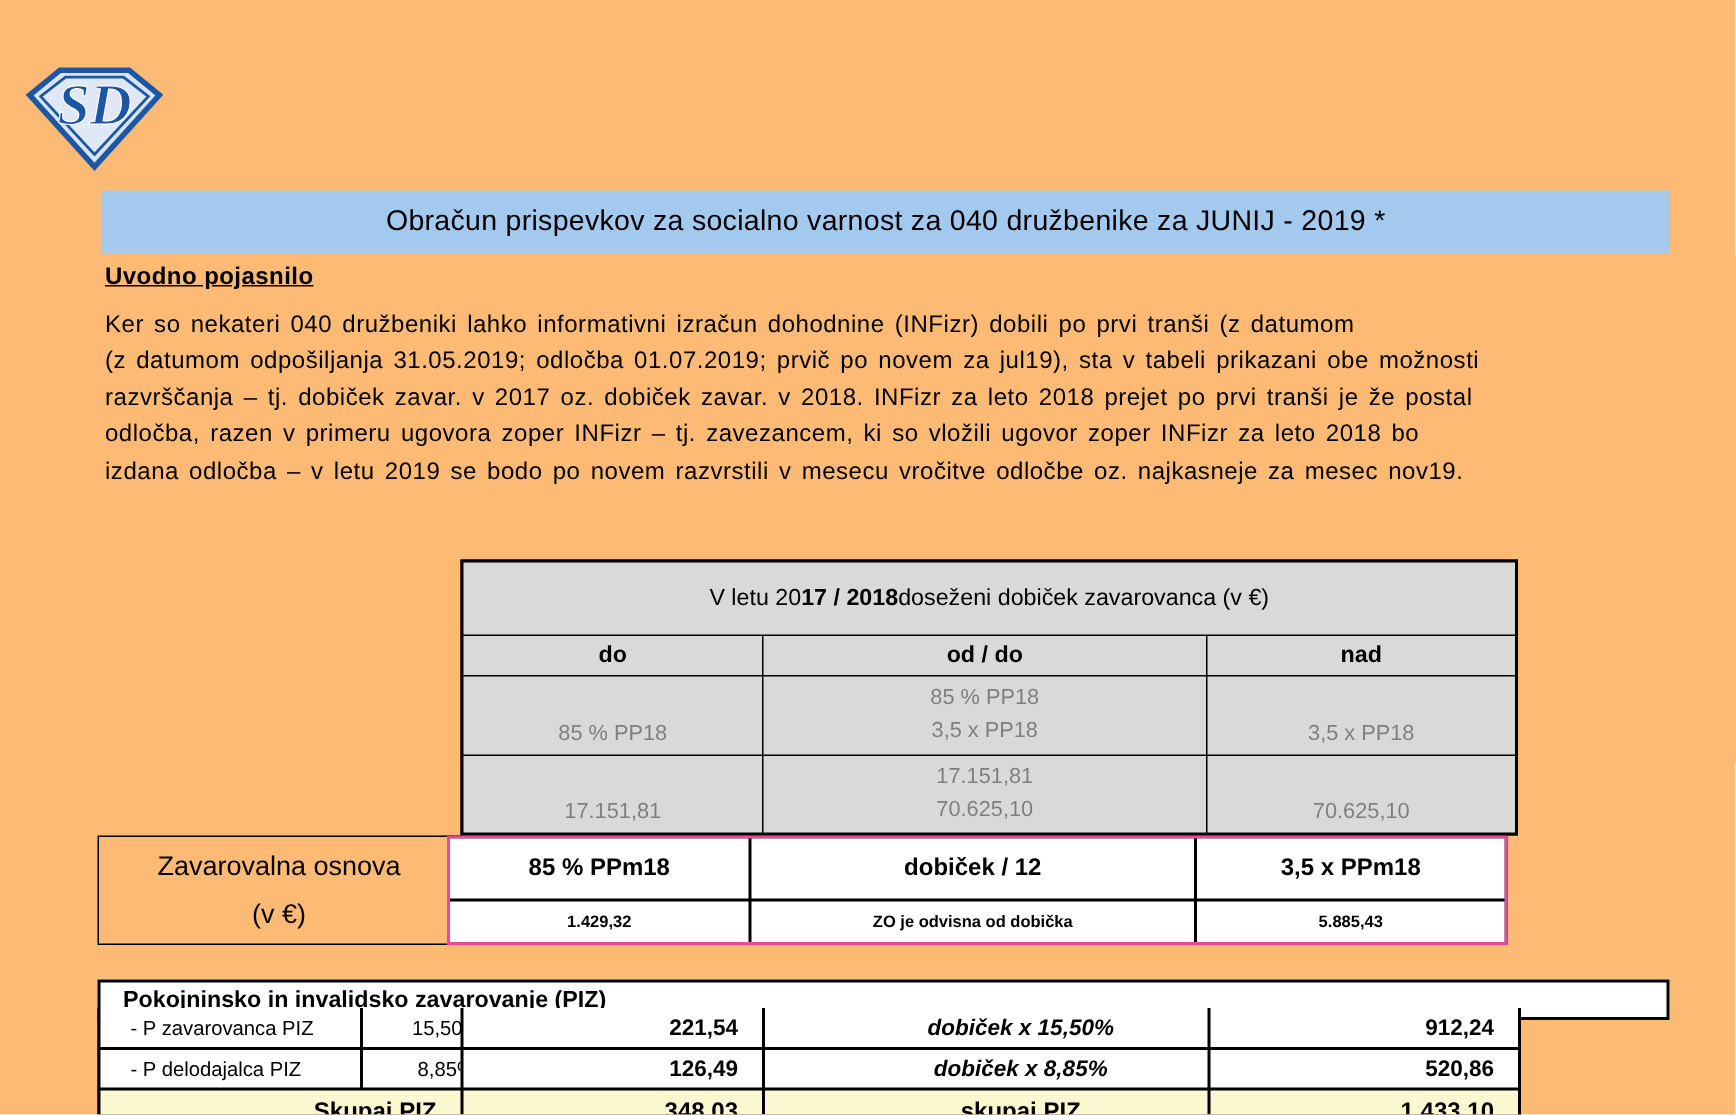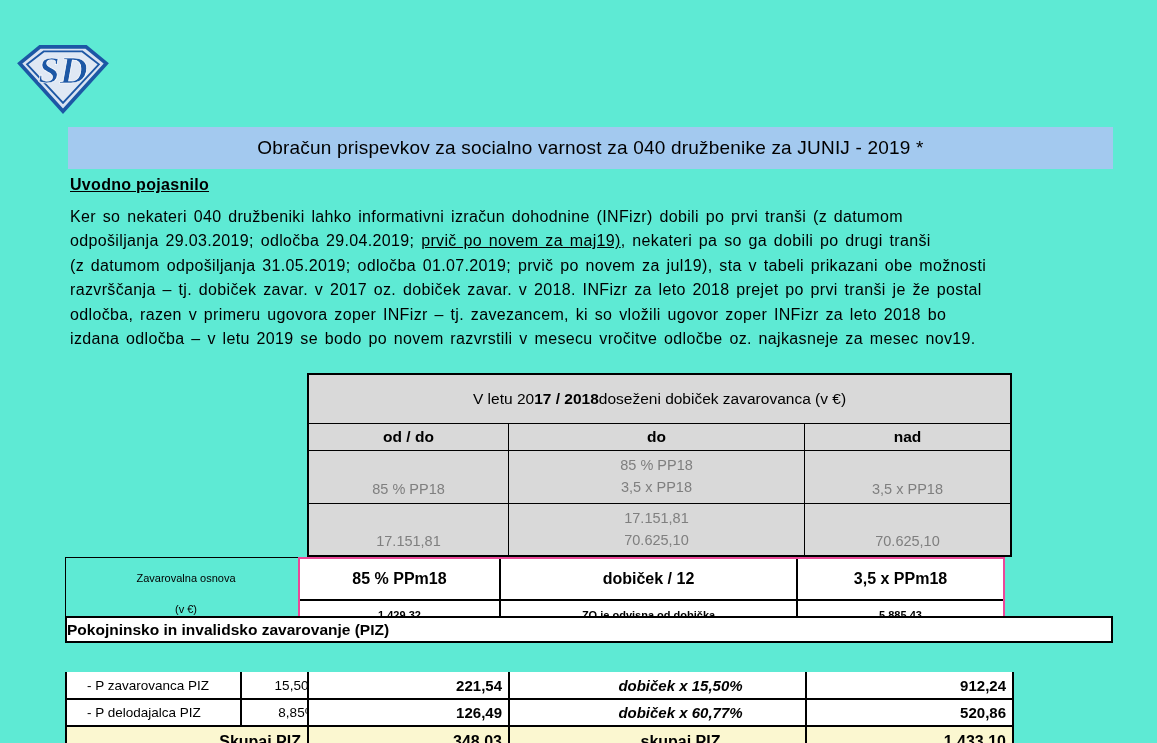--- a/index.html
+++ b/index.html
@@ -1,17 +1,17 @@
 <!DOCTYPE html>
 <html><head>
 <meta charset="utf-8">
 <style>
   html,body{margin:0;padding:0;background:#fff;}
   .page{
-    position:relative;width:1157px;height:743px;overflow:hidden;background:#5eead4;
+    position:relative;width:1157px;height:743px;overflow:hidden;background:#fdba74;
     font-family:"Liberation Sans","DejaVu Sans",sans-serif;color:#000;
   }
   
   .logo{position:absolute;left:17px;top:44px;width:92px;height:70px;}
   
   .title-bar{
     position:absolute;left:68px;top:127px;width:1045px;height:42px;
     background:#a3c9ef;display:flex;align-items:center;justify-content:center;
     font-size:19px;font-weight:normal;letter-spacing:.2px;
   }
@@ -36,44 +36,44 @@
   .mt-header{grid-column:1 / span 3;background:#d9d9d9;display:flex;align-items:center;justify-content:center;font-size:15.5px;}
   .colhead{font-weight:bold;font-size:15.5px;}
   .muted{color:#7f7f7f;font-size:14.5px;}
   .bottom{align-items:flex-end;padding-bottom:6px;}
   .twoline{flex-direction:column;justify-content:space-between;padding:3px 0 5px 0;}
   .twoline div{line-height:22px;}
   
   .zav-label{
     position:absolute;left:65px;top:557px;width:242px;height:73px;box-sizing:border-box;
     border:1.5px solid #000;display:flex;flex-direction:column;justify-content:space-around;
-    align-items:center;font-size:11px;padding:4px 0;
+    align-items:center;font-size:18px;padding:4px 0;
   }
   .zav-grid{
     position:absolute;left:298px;top:557px;
     display:grid;grid-template-columns:199px 295px 205px;grid-template-rows:40px 27px;
     gap:2px;background:#000;border:2px solid #ec4899;
   }
   .zav-cell{background:#fff;display:flex;align-items:center;justify-content:center;font-weight:bold;font-size:16px;}
   .zav-val{font-size:11px;}
   
   .piz-header{
-    position:absolute;left:65px;top:616px;width:1048px;height:27px;box-sizing:border-box;
-    border:2px solid #000;display:flex;align-items:center;padding-left:0;
+    position:absolute;left:65px;top:653px;width:1048px;height:27px;box-sizing:border-box;
+    border:2px solid #000;display:flex;align-items:center;padding-left:15px;
     font-weight:bold;font-size:15.5px;background:#fff;
   }
   .piz-grid{
     position:absolute;left:65px;top:672px;
     display:grid;grid-template-columns:173px 65px 199px 295px 205px;grid-template-rows:26px 25px 30px;
     gap:2px;background:#000;border:2px solid #000;border-top:none;
   }
   .piz-cell{background:#fff;display:flex;align-items:center;font-size:13.5px;}
   .al{justify-content:flex-start;padding-left:20px;}
   .ac{justify-content:center;padding-left:46px;}
-  .ar{justify-content:flex-end;padding-right:6px;}
+  .ar{justify-content:flex-end;padding-right:16px;}
   .bold15{font-weight:bold;font-size:15px;}
   .bold145{font-weight:bold;font-size:15px;font-style:italic;}
   .total-cell{background:#fbf7d0;font-weight:bold;font-size:16px;}
   .span2{grid-column:1 / span 2;}
 </style>
 </head>
 <body>
 
 <div class="page">
 
@@ -84,35 +84,34 @@
   </svg>
 
   <div class="title-bar">
     <span>Obračun prispevkov za socialno varnost za 040 družbenike za JUNIJ - 2019 *</span>
   </div>
 
   <div class="intro-heading">Uvodno pojasnilo</div>
 
   <div class="paragraph">
     <div class="pline">Ker so nekateri 040 družbeniki lahko informativni izračun dohodnine (INFizr) dobili po prvi tranši (z datumom</div>
-    <div class="pline"><span>odpošiljanja 29.03.2019; odločba 29.04.2019; </span><span class="u">prvič po novem za maj19)</span><span>, nekateri pa so ga dobili po drugi tranši</span></div>
     <div class="pline">(z datumom odpošiljanja 31.05.2019; odločba 01.07.2019; prvič po novem za jul19), sta v tabeli prikazani obe možnosti</div>
     <div class="pline">razvrščanja – tj. dobiček zavar. v 2017 oz. dobiček zavar. v 2018. INFizr za leto 2018 prejet po prvi tranši je že postal</div>
     <div class="pline">odločba, razen v primeru ugovora zoper INFizr – tj. zavezancem, ki so vložili ugovor zoper INFizr za leto 2018 bo</div>
     <div class="pline">izdana odločba – v letu 2019 se bodo po novem razvrstili v mesecu vročitve odločbe oz. najkasneje za mesec nov19.</div>
   </div>
 
   <div class="main-table">
     <div class="mt-header">
       <span>V letu 20</span>
         <b>17 / 2018</b>
         <span> doseženi dobiček zavarovanca (v €)</span>
     </div>
+    <div class="mt-cell colhead">do</div>
     <div class="mt-cell colhead">od / do</div>
-    <div class="mt-cell colhead">do</div>
     <div class="mt-cell colhead">nad</div>
 
     <div class="mt-cell muted bottom">85 % PP18</div>
     <div class="mt-cell muted twoline">
       <div>85 % PP18</div>
       <div>3,5 x PP18</div>
     </div>
     <div class="mt-cell muted bottom">3,5 x PP18</div>
 
     <div class="mt-cell muted bottom">17.151,81</div>
@@ -142,21 +141,21 @@
 
     <div class="piz-cell al">- P zavarovanca PIZ</div>
     <div class="piz-cell ac">15,50%</div>
     <div class="piz-cell ar bold15">221,54</div>
     <div class="piz-cell ac bold145">dobiček x 15,50%</div>
     <div class="piz-cell ar bold15">912,24</div>
 
     <div class="piz-cell al">- P delodajalca PIZ</div>
     <div class="piz-cell ac">8,85%</div>
     <div class="piz-cell ar bold15">126,49</div>
-    <div class="piz-cell ac bold145">dobiček x 60,77%</div>
+    <div class="piz-cell ac bold145">dobiček x 8,85%</div>
     <div class="piz-cell ar bold15">520,86</div>
 
     <div class="piz-cell ar total-cell span2">Skupaj  PIZ</div>
     <div class="piz-cell ar total-cell">348,03</div>
     <div class="piz-cell ac total-cell">skupaj PIZ</div>
     <div class="piz-cell ar total-cell">1.433,10</div>
   </div>
 
 </div>
 

